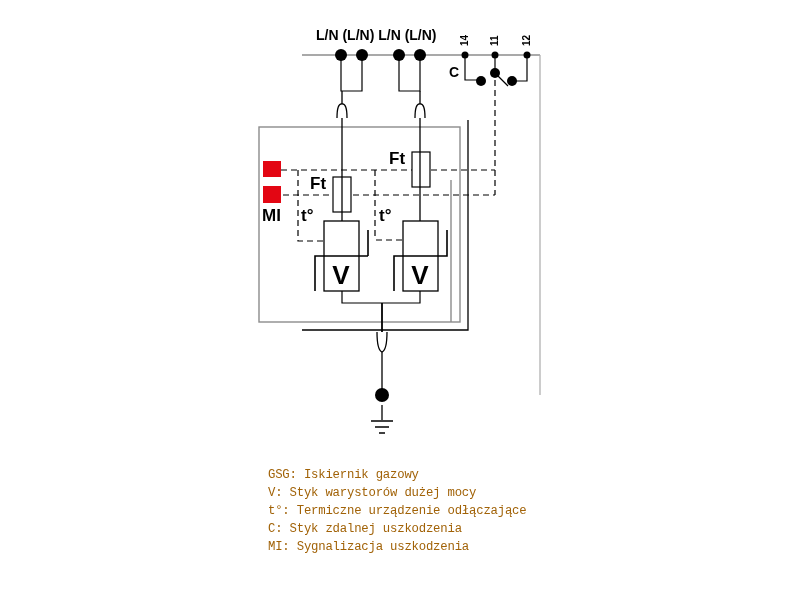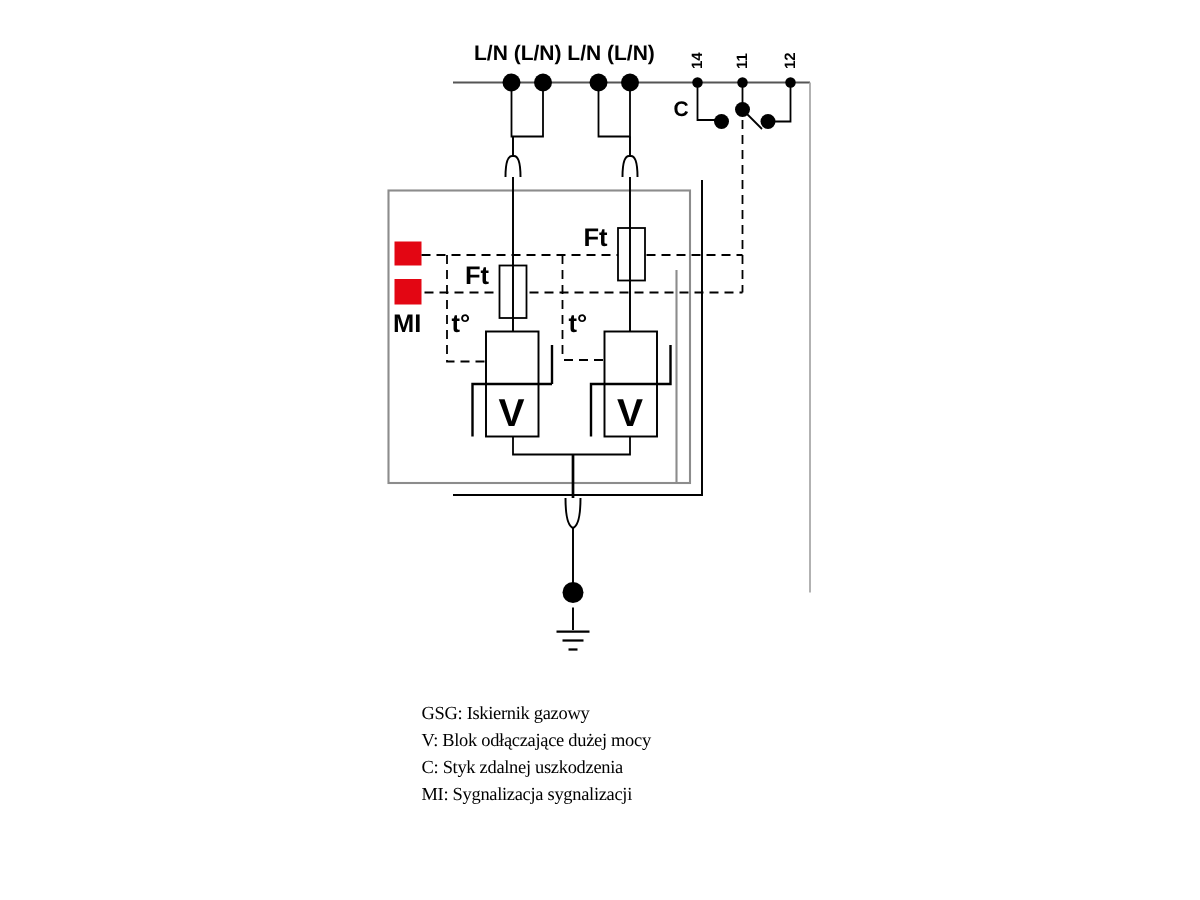--- a/index.html
+++ b/index.html
@@ -1,19 +1,19 @@
 <!DOCTYPE html>
 <html><head>
 <meta charset="utf-8">
 <style>
   html, body { margin: 0; padding: 0; background: #ffffff; }
   body { width: 800px; height: 600px; position: relative; overflow: hidden; }
   svg { position: absolute; left: 0; top: 0; }
   .lbl { font-family: "Liberation Sans", sans-serif; font-weight: bold; fill: #000; }
-  .legend { position: absolute; left: 281px; top: 466px; font-family: Liberation Serif, serif; font-size: 12.3px; line-height: 18px; color: #000000; letter-spacing: -0.2px; }
+  .legend { position: absolute; left: 268px; top: 466px; font-family: Liberation Mono, monospace; font-size: 12.3px; line-height: 18px; color: #a16207; letter-spacing: -0.2px; }
   .legend div { white-space: nowrap; }
 </style>
 </head>
 <body>
 
 <svg width="800" height="600" viewBox="0 0 800 600">
 
   <line x1="302" y1="55" x2="540" y2="55" stroke="#555" stroke-width="1.2"></line>
 
   <line x1="540" y1="55" x2="540" y2="395" stroke="#aaa" stroke-width="1.2"></line>
@@ -97,16 +97,17 @@
   <text class="lbl" x="449" y="77" font-size="14">C</text>
   <text class="lbl" x="310" y="189" font-size="17">Ft</text>
   <text class="lbl" x="389" y="164" font-size="17">Ft</text>
   <text class="lbl" x="301" y="221" font-size="17">t°</text>
   <text class="lbl" x="379" y="221" font-size="17">t°</text>
   <text class="lbl" x="262" y="221" font-size="17">MI</text>
 </svg>
 
 <div class="legend">
   <div>GSG: Iskiernik gazowy</div>
-  <div>V: Blok odłączające dużej mocy</div>
+  <div>V: Styk warystorów dużej mocy</div>
+  <div>t°: Termiczne urządzenie odłączające</div>
   <div>C: Styk zdalnej uszkodzenia</div>
-  <div>MI: Sygnalizacja sygnalizacji</div>
+  <div>MI: Sygnalizacja uszkodzenia</div>
 </div>
 
 </body></html>

